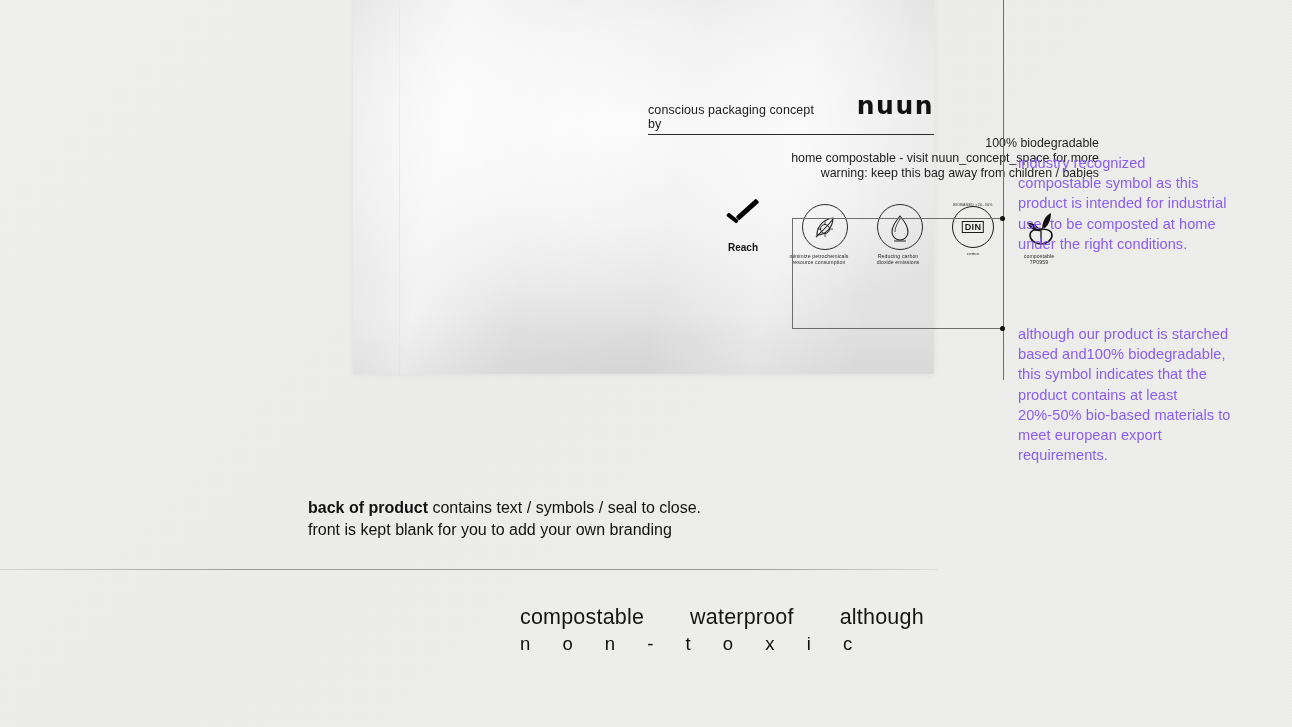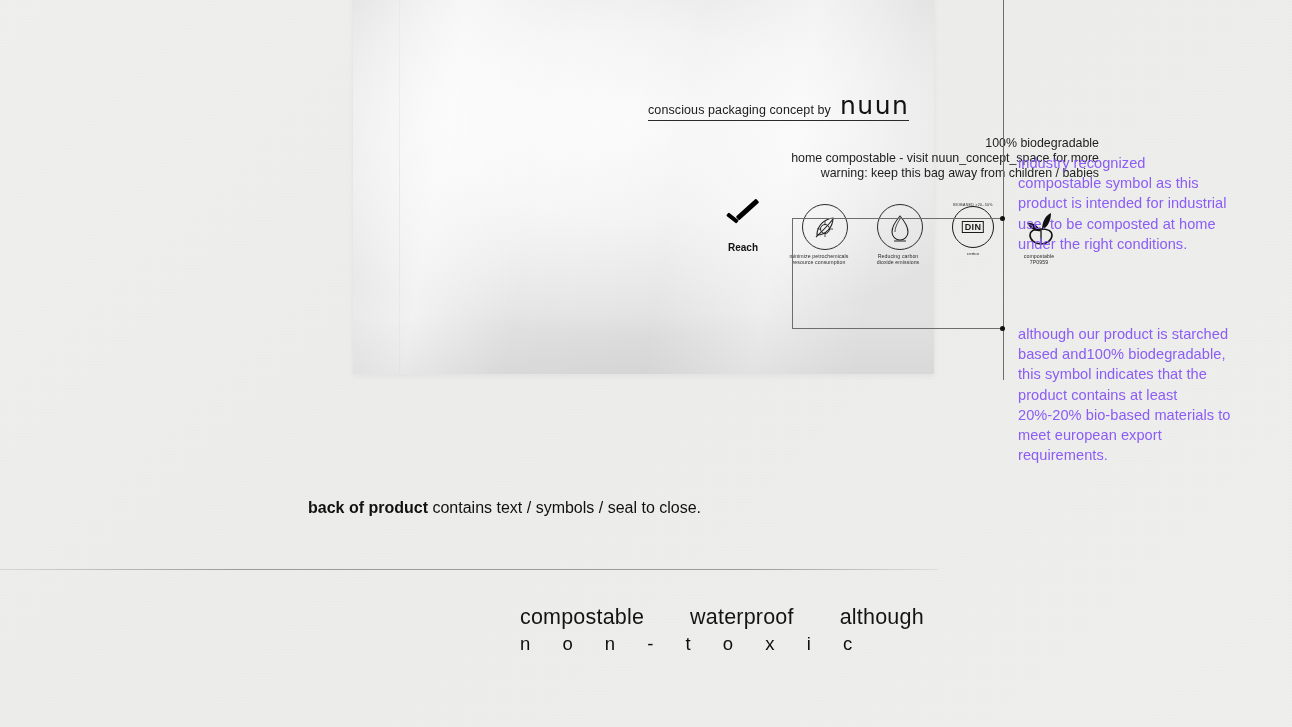--- a/index.html
+++ b/index.html
@@ -56,24 +56,24 @@
   }
   #brand-line .lead {
     font-size: 12.5px;
     color: #202020;
     letter-spacing: .1px;
   }
   #brand-line .logo {
     font-size: 25px;
     line-height: 22px;
     letter-spacing: 1.5px;
-    margin-left: 9px;
+    margin-left: 26px;
     color: #111;
     font-family: "DejaVu Sans", sans-serif;
-    font-weight: 400;
+    font-weight: 700;
   }
 
   #bag-copy {
     position: absolute;
     left: 216px;
     top: 144px;
     width: 530px;
     text-align: right;
     font-size: 12.4px;
     line-height: 15.2px;
@@ -289,26 +289,27 @@
 <div class="leader" style="left:900px; top:218px; width:103px; height:1px;"></div>
 
 <div class="leader" style="left:792px; top:218px; width:1px; height:110px;"></div>
 <div class="leader" style="left:792px; top:328px; width:211px; height:1px;"></div>
 <div class="leader" style="left:792px; top:218px; width:108px; height:1px;"></div>
 
 <div class="callout-dot" style="left:1000px; top:216px;"></div>
 <div class="callout-dot" style="left:1000px; top:326px;"></div>
 
 <div class="ann-text" id="ann1">industry recognized compostable symbol as this product is intended for industrial use. to be composted at home under the right conditions.</div>
-<div class="ann-text" id="ann2">although our product is starched based and100% biodegradable, this symbol indicates that the product contains at least 20%-20% bio-based materials to meet european export requirements.</div>
+<div class="ann-text" id="ann2">although our product is starched based and100% biodegradable, this symbol indicates that the product contains at least 20%-50% bio-based materials to meet european export requirements.</div>
 
 <div id="caption">
   <div>
     <b>back of product</b><span> contains text / symbols / seal to close.</span>
   </div>
+  <div>front is kept blank for you to add your own branding</div>
 </div>
 
 <div id="divider"></div>
 
 <div id="footer-words">
   <span>compostable</span>
   <span>waterproof</span>
   <span>although</span>
 </div>
 <div id="footer-nontoxic">n o n - t o x i c</div>

